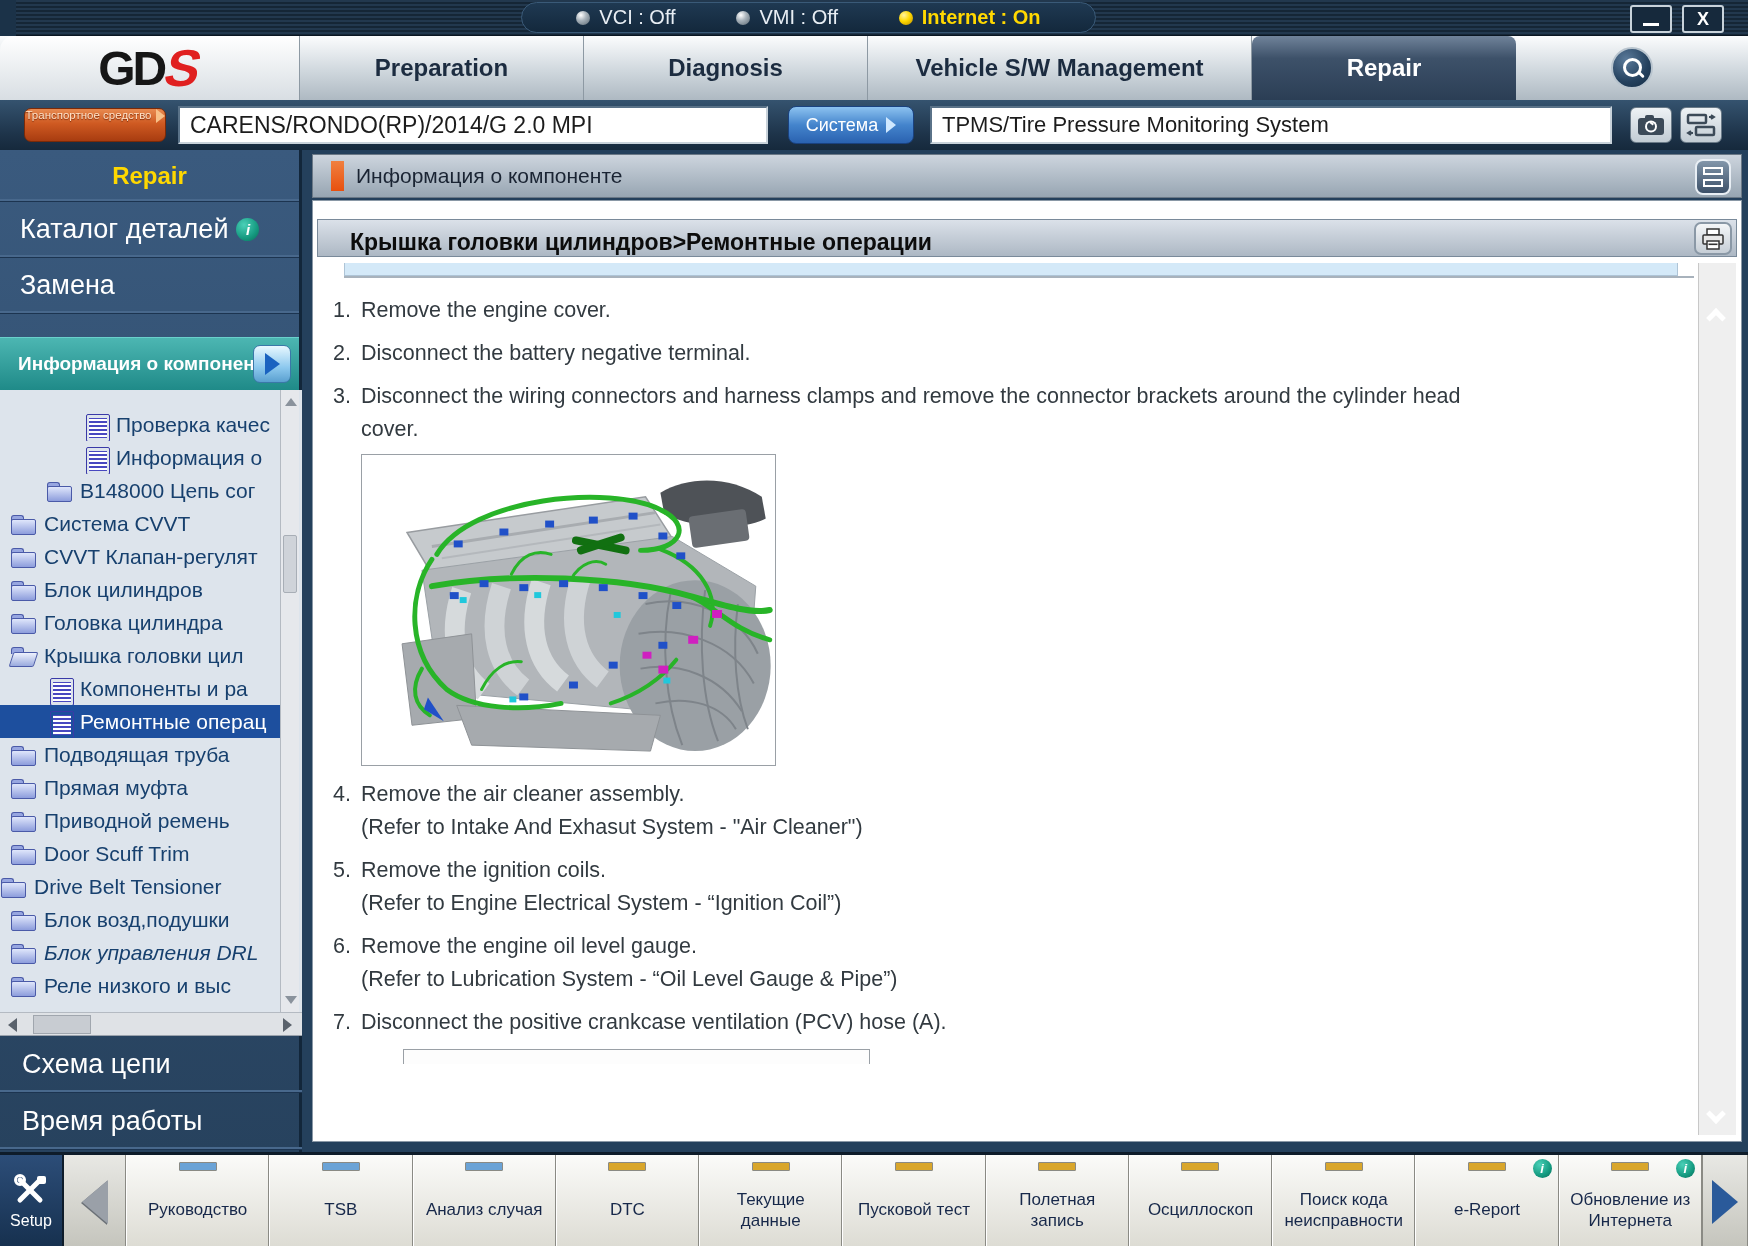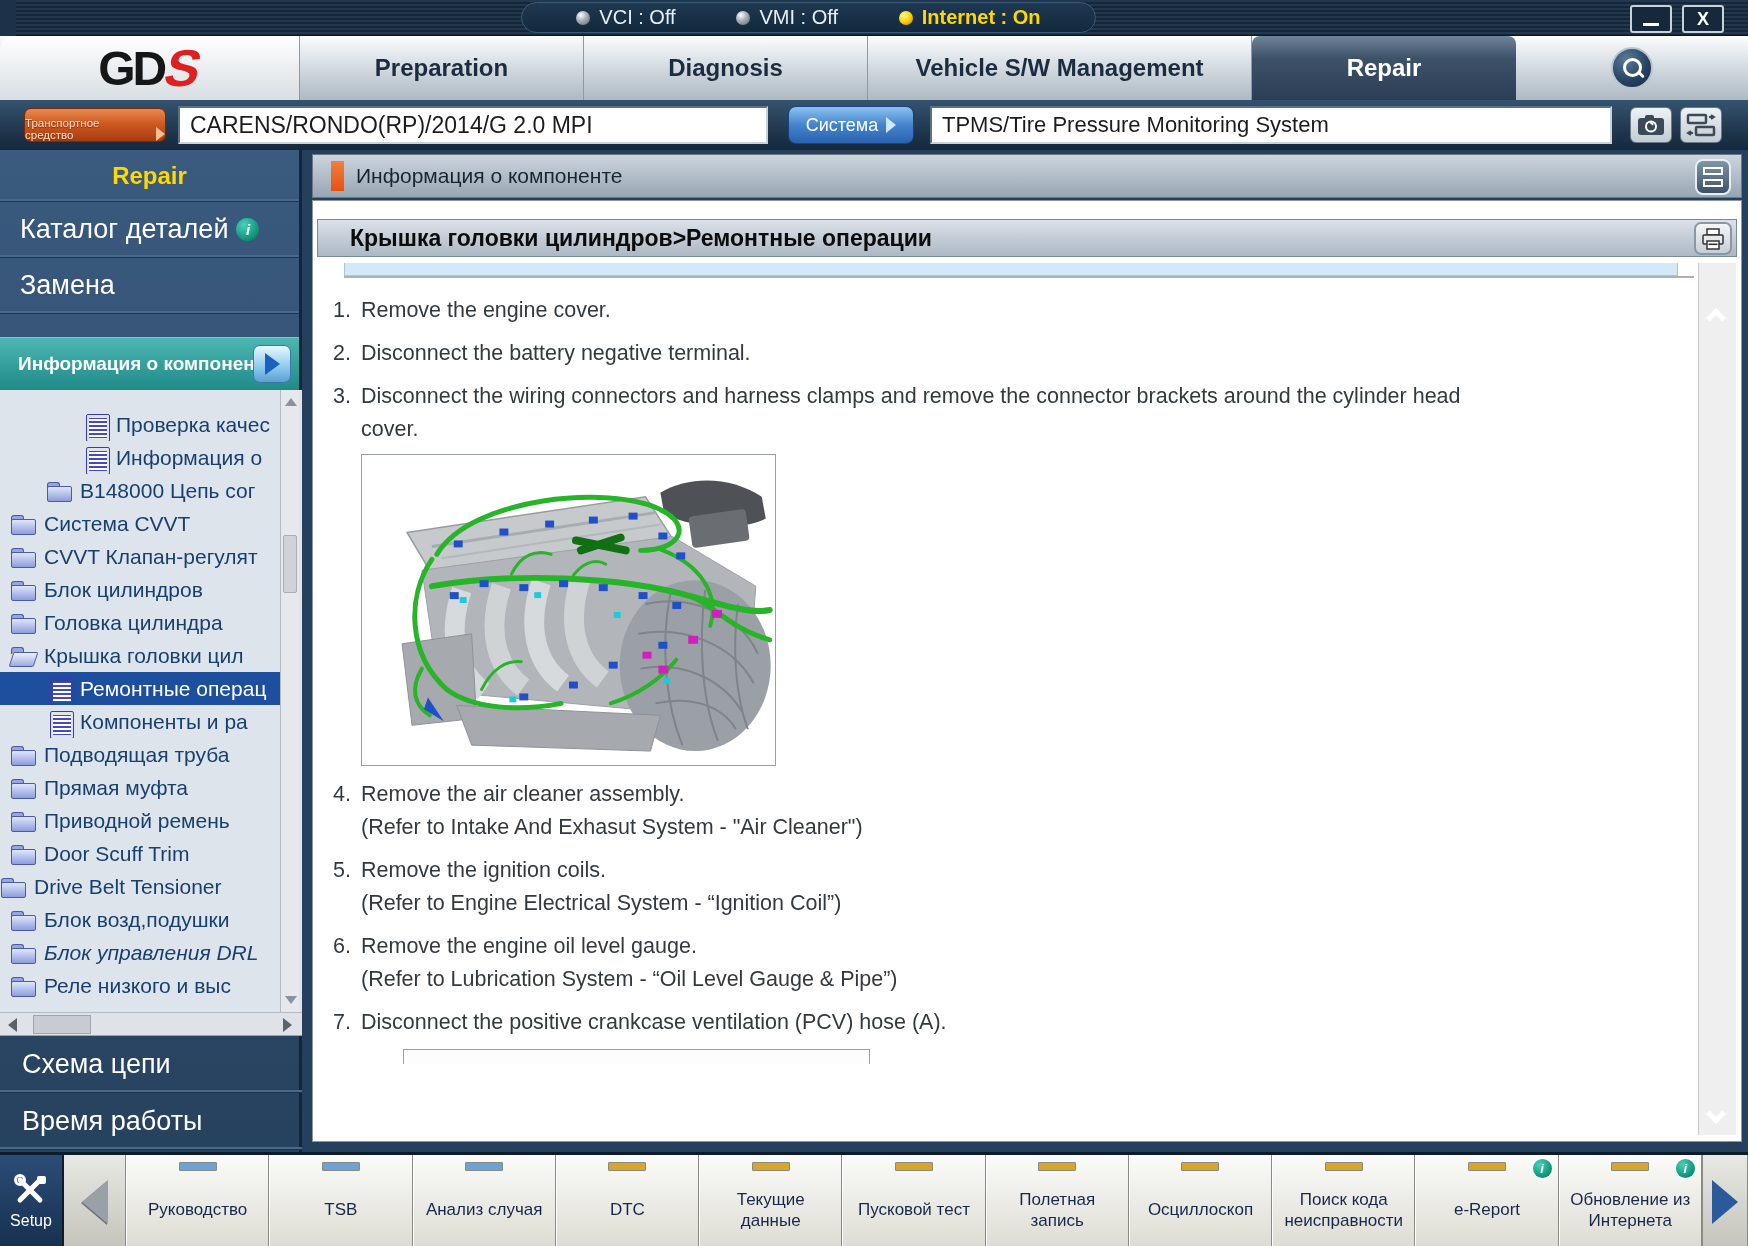--- a/index.html
+++ b/index.html
@@ -52,22 +52,22 @@
   .search-btn::before { content:""; position:absolute; left:10px; top:9px; width:13px; height:13px;
     border:3px solid #fff; border-radius:50%; }
   .search-btn::after { content:""; position:absolute; left:24px; top:24px; width:8px; height:3px;
     background:#fff; transform:rotate(45deg); border-radius:2px; }
 
   
   .vehiclebar { position:absolute; left:0; top:100px; width:1748px; height:50px;
     background:linear-gradient(180deg,#35536f,#1d3349 70%,#16293c); }
   .veh-btn { position:absolute; left:24px; top:8px; width:142px; height:34px;
     background:linear-gradient(180deg,#e88a50,#cf5a22 45%,#a83c10); border:1px solid #7a2a08;
-    border-radius:7px; color:#ffe2c8; font-size:11.5px; display:flex; align-items:flex-end;
-    justify-content:center; gap:16px; cursor:pointer; text-shadow:0 1px 1px #7a2a08; }
+    border-radius:7px; color:#ffe2c8; font-size:11.5px; display:flex; align-items:flex-start;
+    justify-content:center; gap:4px; cursor:pointer; text-shadow:0 1px 1px #7a2a08; }
   .veh-btn .arr { width:0; height:0; border-left:9px solid #f8c088; border-top:7px solid transparent;
     border-bottom:7px solid transparent; }
   .veh-field { position:absolute; left:178px; top:6px; width:590px; height:38px; background:#fff;
     border:2px solid #5a7288; border-right-color:#c8d2da; border-bottom-color:#c8d2da;
     color:#1c1c1c; font-size:23px; display:flex; align-items:center; padding:0 10px; }
   .sys-btn { position:absolute; left:788px; top:6px; width:126px; height:38px; cursor:pointer;
     background:linear-gradient(180deg,#8cc2f0,#4484cc 50%,#2a62b0); border:1px solid #1a4280;
     border-radius:8px; color:#fff; font-size:18px; display:flex; align-items:center;
     justify-content:center; gap:8px; }
   .sys-btn .arr { width:0; height:0; border-left:10px solid #cfe8ff; border-top:8px solid transparent;
@@ -154,21 +154,21 @@
   .accent { width:13px; height:30px; background:linear-gradient(180deg,#f08040,var(--c-accent,#e8500e));
     margin:0 12px 0 18px; }
   .content-header-title { color:#1a2433; font-size:21px; }
   .pages-btn { position:absolute; right:10px; top:4px; width:36px; height:36px; border-radius:8px;
     background:linear-gradient(180deg,#8296aa,#3c5068); border:2px solid #e8eef4;
     display:flex; flex-direction:column; align-items:center; justify-content:center; gap:4px; cursor:pointer; }
   .pages-btn i { display:block; width:20px; height:8px; border:2px solid #fff; background:transparent; }
   .content-body { flex:1; background:#fff; border:1px solid #8a98a6; position:relative; margin-top:2px; }
   .doc-titlebar { position:absolute; left:4px; right:4px; top:18px; height:38px;
     background:linear-gradient(180deg,#dbe1e9,#adb8c4); border:1px solid #7a8a9a;
-    display:flex; align-items:center; padding-left:32px; }
+    display:flex; align-items:flex-end; padding-left:32px; }
   .doc-title { color:#0c0c0c; font-size:23px; font-weight:bold; }
   .print-btn { position:absolute; right:4px; top:2px; width:38px; height:33px; border-radius:7px;
     background:linear-gradient(180deg,#f4f6f8,#c6ced6); border:2px solid #8a98a6;
     display:flex; align-items:center; justify-content:center; cursor:pointer; }
   .doc-area { position:absolute; left:5px; right:47px; top:62px; bottom:6px; overflow:hidden; }
   .scrolled-header { height:13px; background:#d4e9f8; border:1px solid #aec4d6; border-top:none;
     margin:0 16px 0 26px; }
   .scrolled-rule { height:2px; background:#a8b2bc; margin:0 0 16px 26px; }
   .steps { padding-left:15px; }
   .step { margin-bottom:10px; }
@@ -341,27 +341,27 @@
     <span class="tree-label">Блок цилиндров</span>
   </div>
           <div class="tree-row icon-folder" style="padding-left: 10px;">
     <span class="tree-icon"></span>
     <span class="tree-label">Головка цилиндра</span>
   </div>
           <div class="tree-row icon-folder-open" style="padding-left: 10px;">
     <span class="tree-icon"></span>
     <span class="tree-label">Крышка головки цил</span>
   </div>
+          <div class="tree-row icon-doc" style="padding-left: 46px;">
+    <span class="tree-icon"></span>
+    <span class="tree-label">Компоненты и ра</span>
+  </div>
           <div class="tree-row selected icon-doc" style="padding-left: 46px;">
     <span class="tree-icon"></span>
     <span class="tree-label">Ремонтные операц</span>
-  </div>
-          <div class="tree-row icon-doc" style="padding-left: 46px;">
-    <span class="tree-icon"></span>
-    <span class="tree-label">Компоненты и ра</span>
   </div>
           <div class="tree-row icon-folder" style="padding-left: 10px;">
     <span class="tree-icon"></span>
     <span class="tree-label">Подводящая труба</span>
   </div>
           <div class="tree-row icon-folder" style="padding-left: 10px;">
     <span class="tree-icon"></span>
     <span class="tree-label">Прямая муфта</span>
   </div>
           <div class="tree-row icon-folder" style="padding-left: 10px;">

